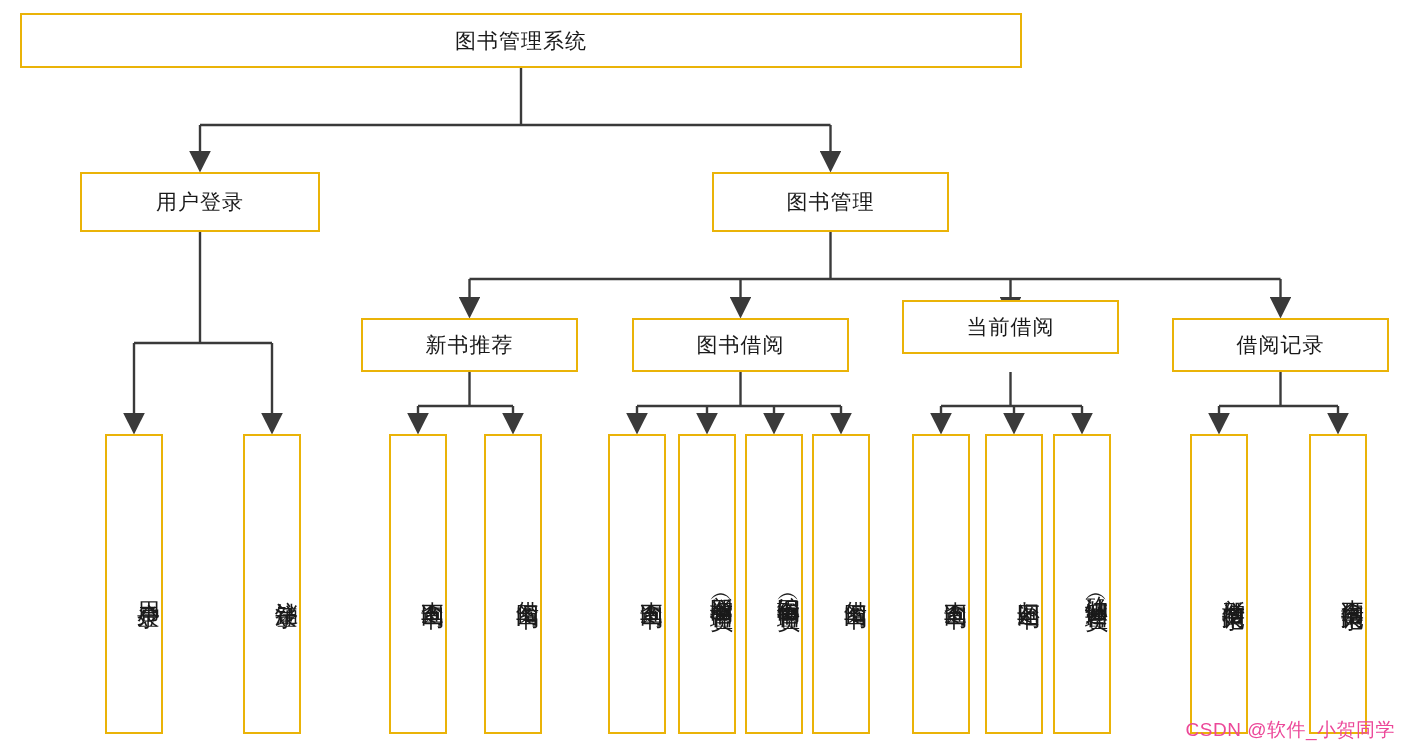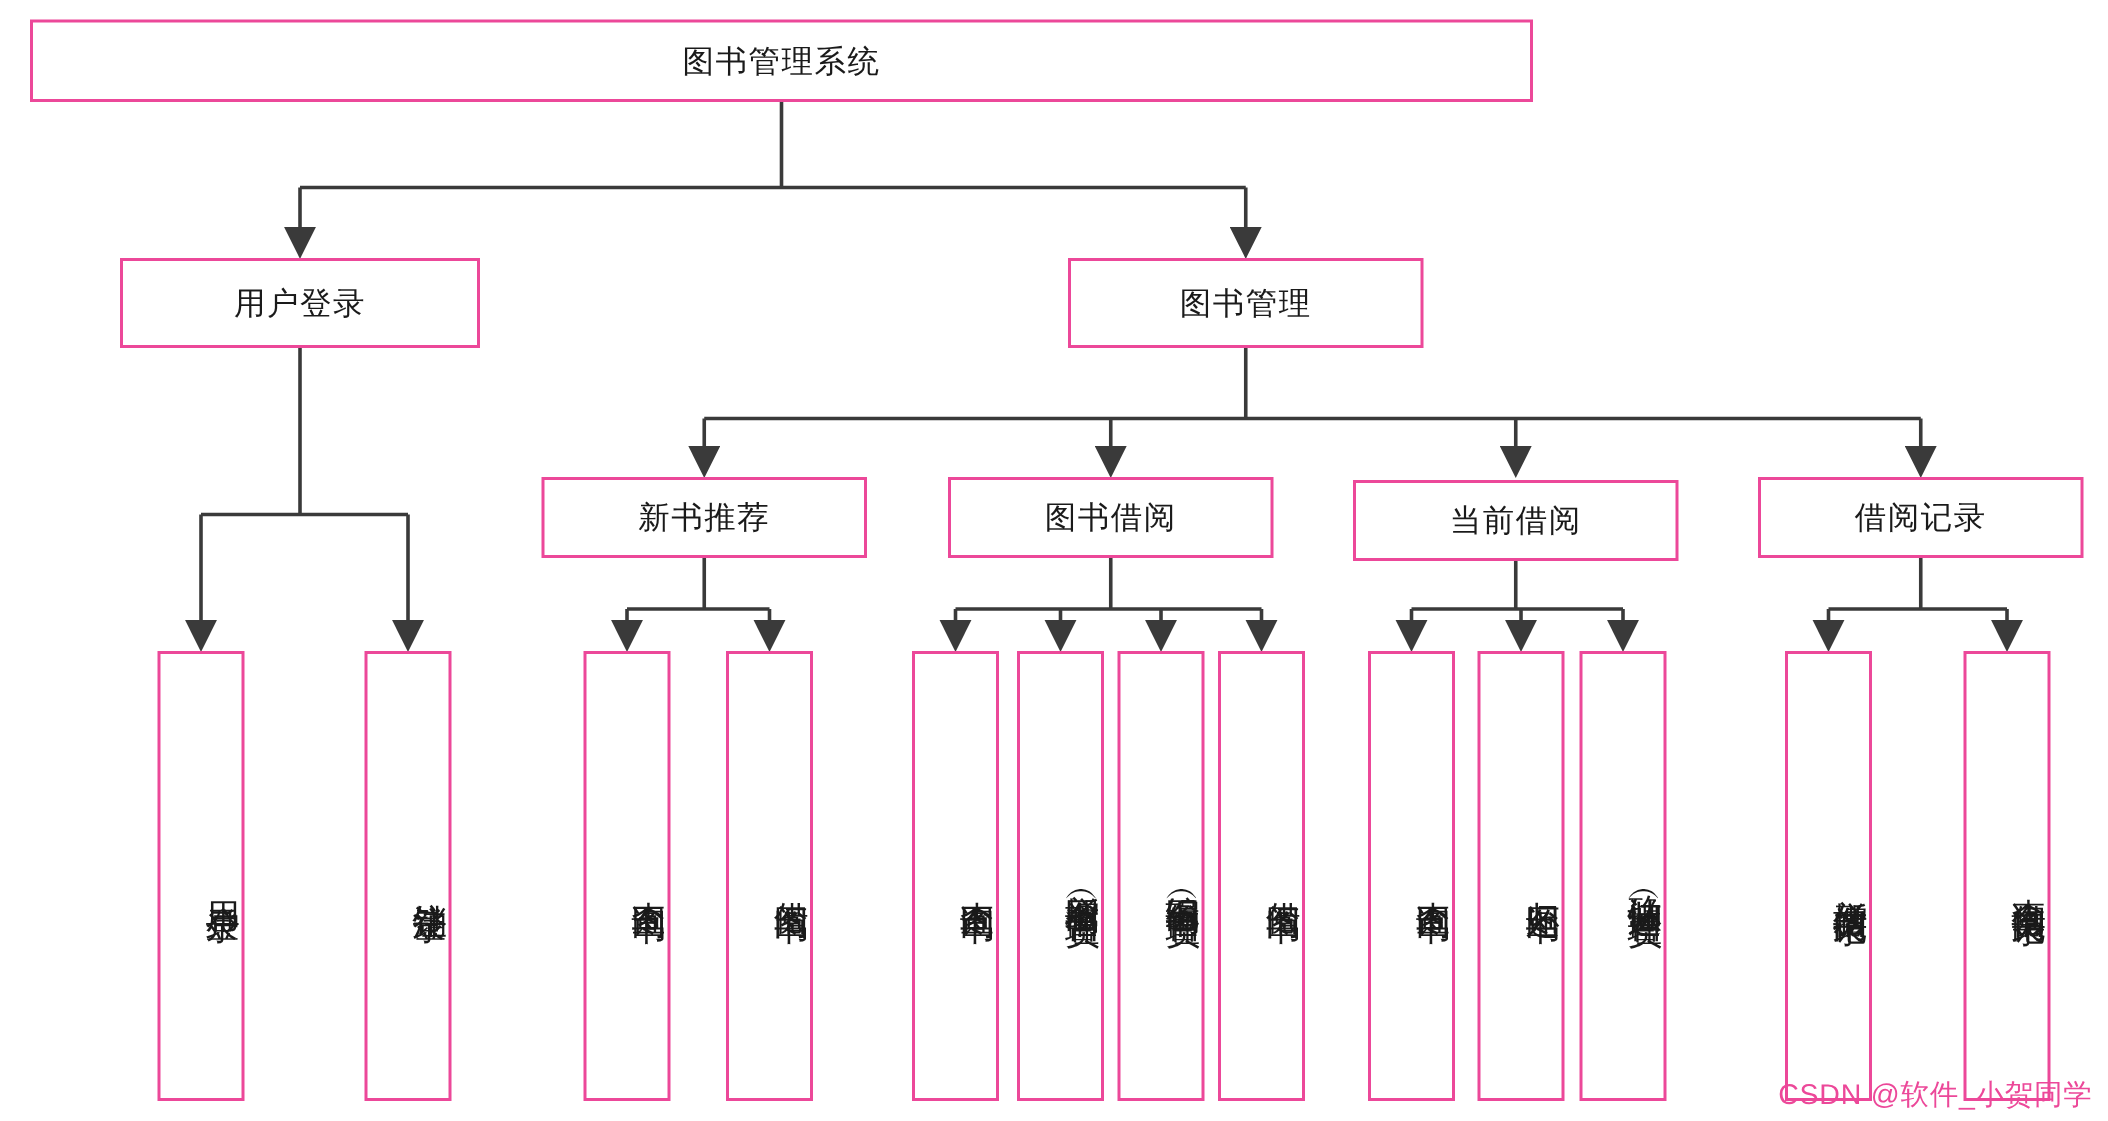--- a/index.html
+++ b/index.html
@@ -14,21 +14,21 @@
     position: relative;
     width: 1405px;
     height: 747px;
     background: #ffffff;
     overflow: hidden;
   }
   .node {
     position: absolute;
     box-sizing: border-box;
     background: #ffffff;
-    border: 2px solid #ec4899;
+    border: 2px solid #eab308;
     display: flex;
     align-items: center;
     justify-content: center;
     color: #1a1a1a;
   }
   .node.horiz {
     font-size: 21px;
     letter-spacing: 1px;
   }
   .node.vert {
@@ -124,21 +124,21 @@
       </div>
       <div class="node horiz" style="left: 712px; top: 172px; width: 237px; height: 60px;">
         <span class="label">图书管理</span>
       </div>
       <div class="node horiz" style="left: 361px; top: 318px; width: 217px; height: 54px; justify-content: center;">
         <span class="label">新书推荐</span>
       </div>
       <div class="node horiz" style="left: 632px; top: 318px; width: 217px; height: 54px;">
         <span class="label">图书借阅</span>
       </div>
-      <div class="node horiz" style="left: 902px; top: 320px; width: 217px; height: 54px;">
+      <div class="node horiz" style="left: 902px; top: 300px; width: 217px; height: 54px;">
         <span class="label">当前借阅</span>
       </div>
       <div class="node horiz" style="left: 1172px; top: 318px; width: 217px; height: 54px;">
         <span class="label">借阅记录</span>
       </div>
       <div class="node vert" style="left: 105px; top: 434px; width: 58px; height: 300px;">
         <span class="label">用户登录</span>
       </div>
       <div class="node vert" style="left: 243px; top: 434px; width: 58px; height: 300px;">
         <span class="label">注销登录</span>

